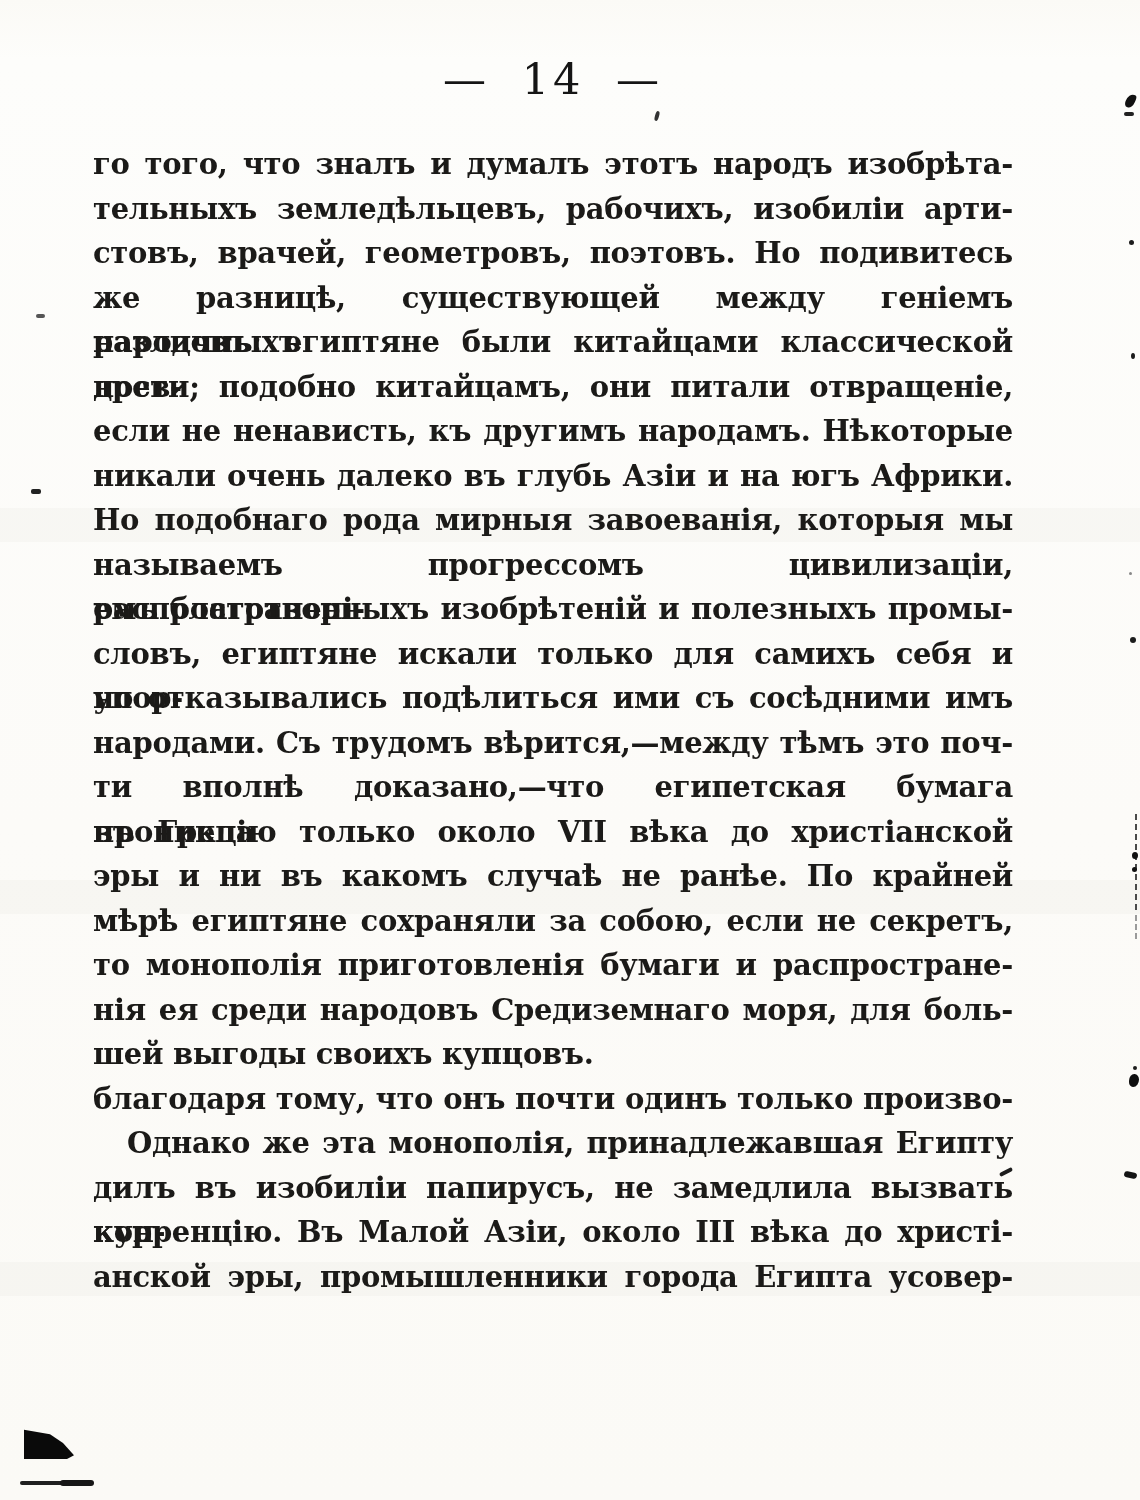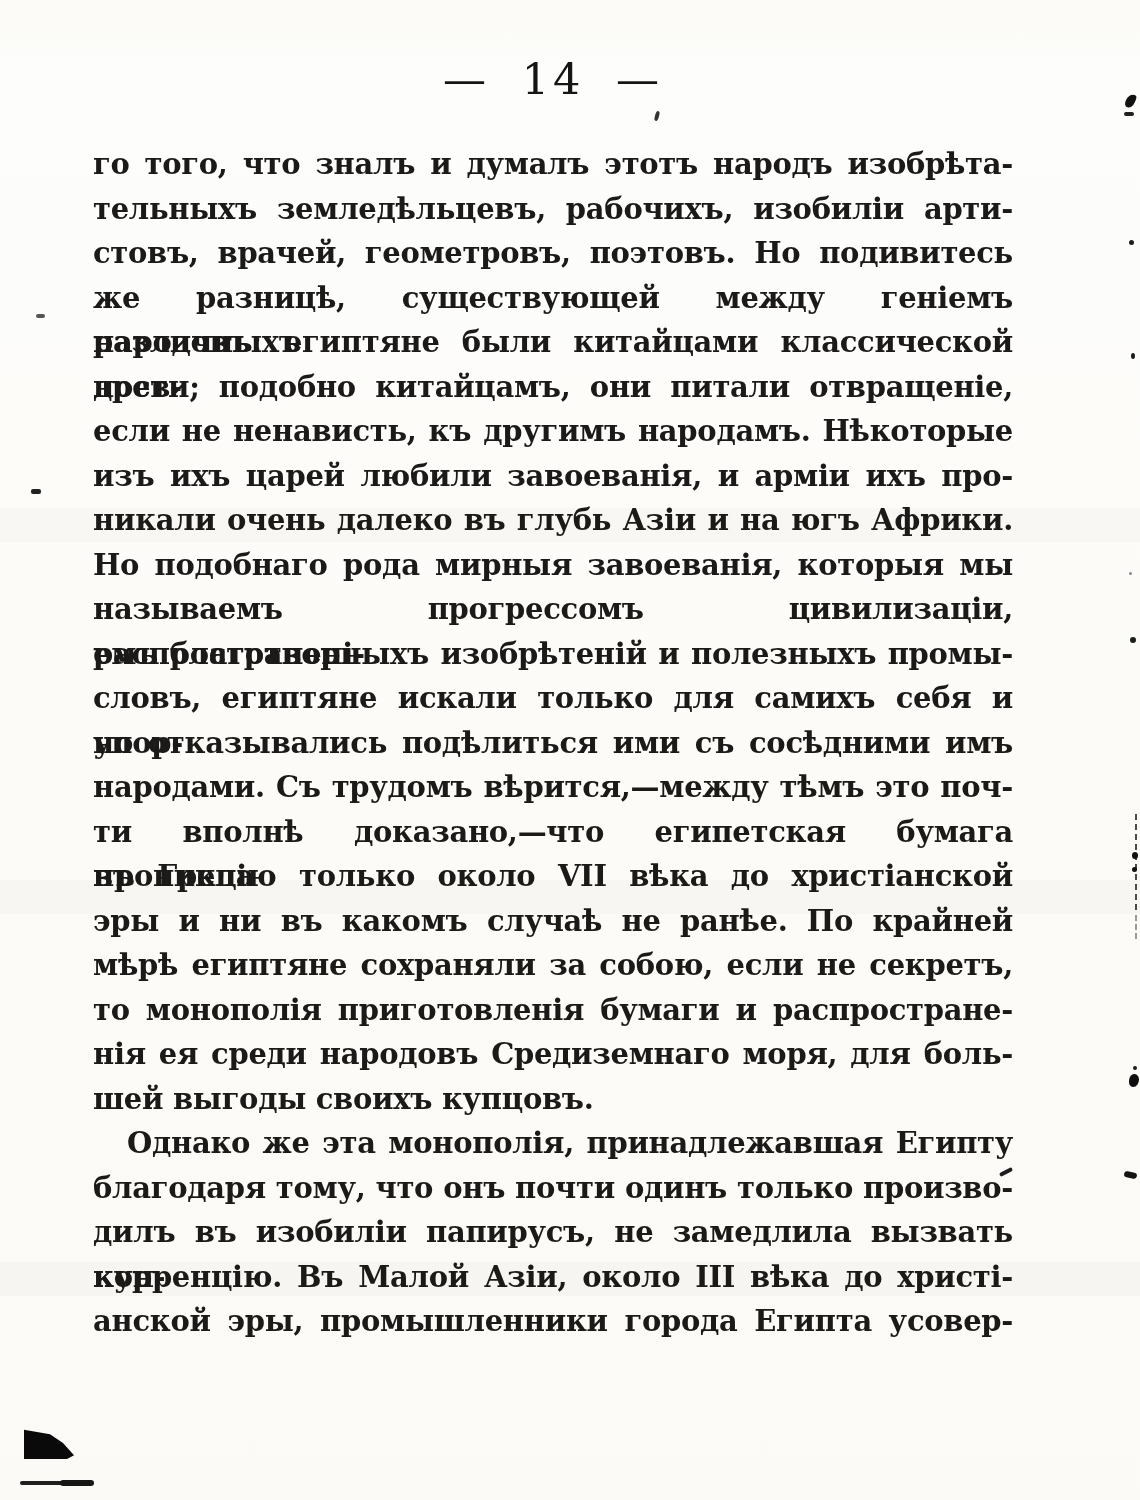--- a/index.html
+++ b/index.html
@@ -113,37 +113,36 @@
 <div class="page-header">— 14 —</div>
 
 <div class="text-block">
   <div class="line">го того, что зналъ и думалъ этотъ народъ изобрѣта-</div>
   <div class="line">тельныхъ земледѣльцевъ, рабочихъ, изобиліи арти-</div>
   <div class="line">стовъ, врачей, геометровъ, поэтовъ. Но подивитесь</div>
   <div class="line">же разницѣ, существующей между геніемъ различныхъ</div>
   <div class="line">народовъ: египтяне были китайцами классической древ-</div>
   <div class="line">ности; подобно китайцамъ, они питали отвращеніе,</div>
   <div class="line">если не ненависть, къ другимъ народамъ. Нѣкоторые</div>
-  <div class="line">изъ ихъ царей любили завоеванія, и арміи ихъ про-</div>
   <div class="line">никали очень далеко въ глубь Азіи и на югъ Африки.</div>
   <div class="line">Но подобнаго рода мирныя завоеванія, которыя мы</div>
   <div class="line">называемъ прогрессомъ цивилизаціи, распространені-</div>
   <div class="line">емъ благотворныхъ изобрѣтеній и полезныхъ промы-</div>
   <div class="line">словъ, египтяне искали только для самихъ себя и упор-</div>
   <div class="line">но отказывались подѣлиться ими съ сосѣдними имъ</div>
   <div class="line">народами. Съ трудомъ вѣрится,—между тѣмъ это поч-</div>
   <div class="line">ти вполнѣ доказано,—что египетская бумага проникла</div>
   <div class="line">въ Грецію только около VII вѣка до христіанской</div>
   <div class="line">эры и ни въ какомъ случаѣ не ранѣе. По крайней</div>
   <div class="line">мѣрѣ египтяне сохраняли за собою, если не секретъ,</div>
   <div class="line">то монополія приготовленія бумаги и распростране-</div>
   <div class="line">нія ея среди народовъ Средиземнаго моря, для боль-</div>
   <div class="line par-end">шей выгоды своихъ купцовъ.</div>
+  <div class="line">благодаря тому, что онъ почти одинъ только произво-</div>
   <div class="line indent">Однако же эта монополія, принадлежавшая Египту</div>
-  <div class="line">благодаря тому, что онъ почти одинъ только произво-</div>
   <div class="line">дилъ въ изобиліи папирусъ, не замедлила вызвать кон-</div>
   <div class="line">курренцію. Въ Малой Азіи, около III вѣка до христі-</div>
   <div class="line">анской эры, промышленники города Египта усовер-</div>
 </div>
 
 <div class="artifact blob-corner"></div>
 <div class="artifact scratch-line"></div>
 <div class="artifact scratch-line2"></div>
 <div class="artifact comma-top"></div>
 <div class="artifact dash-top"></div>

